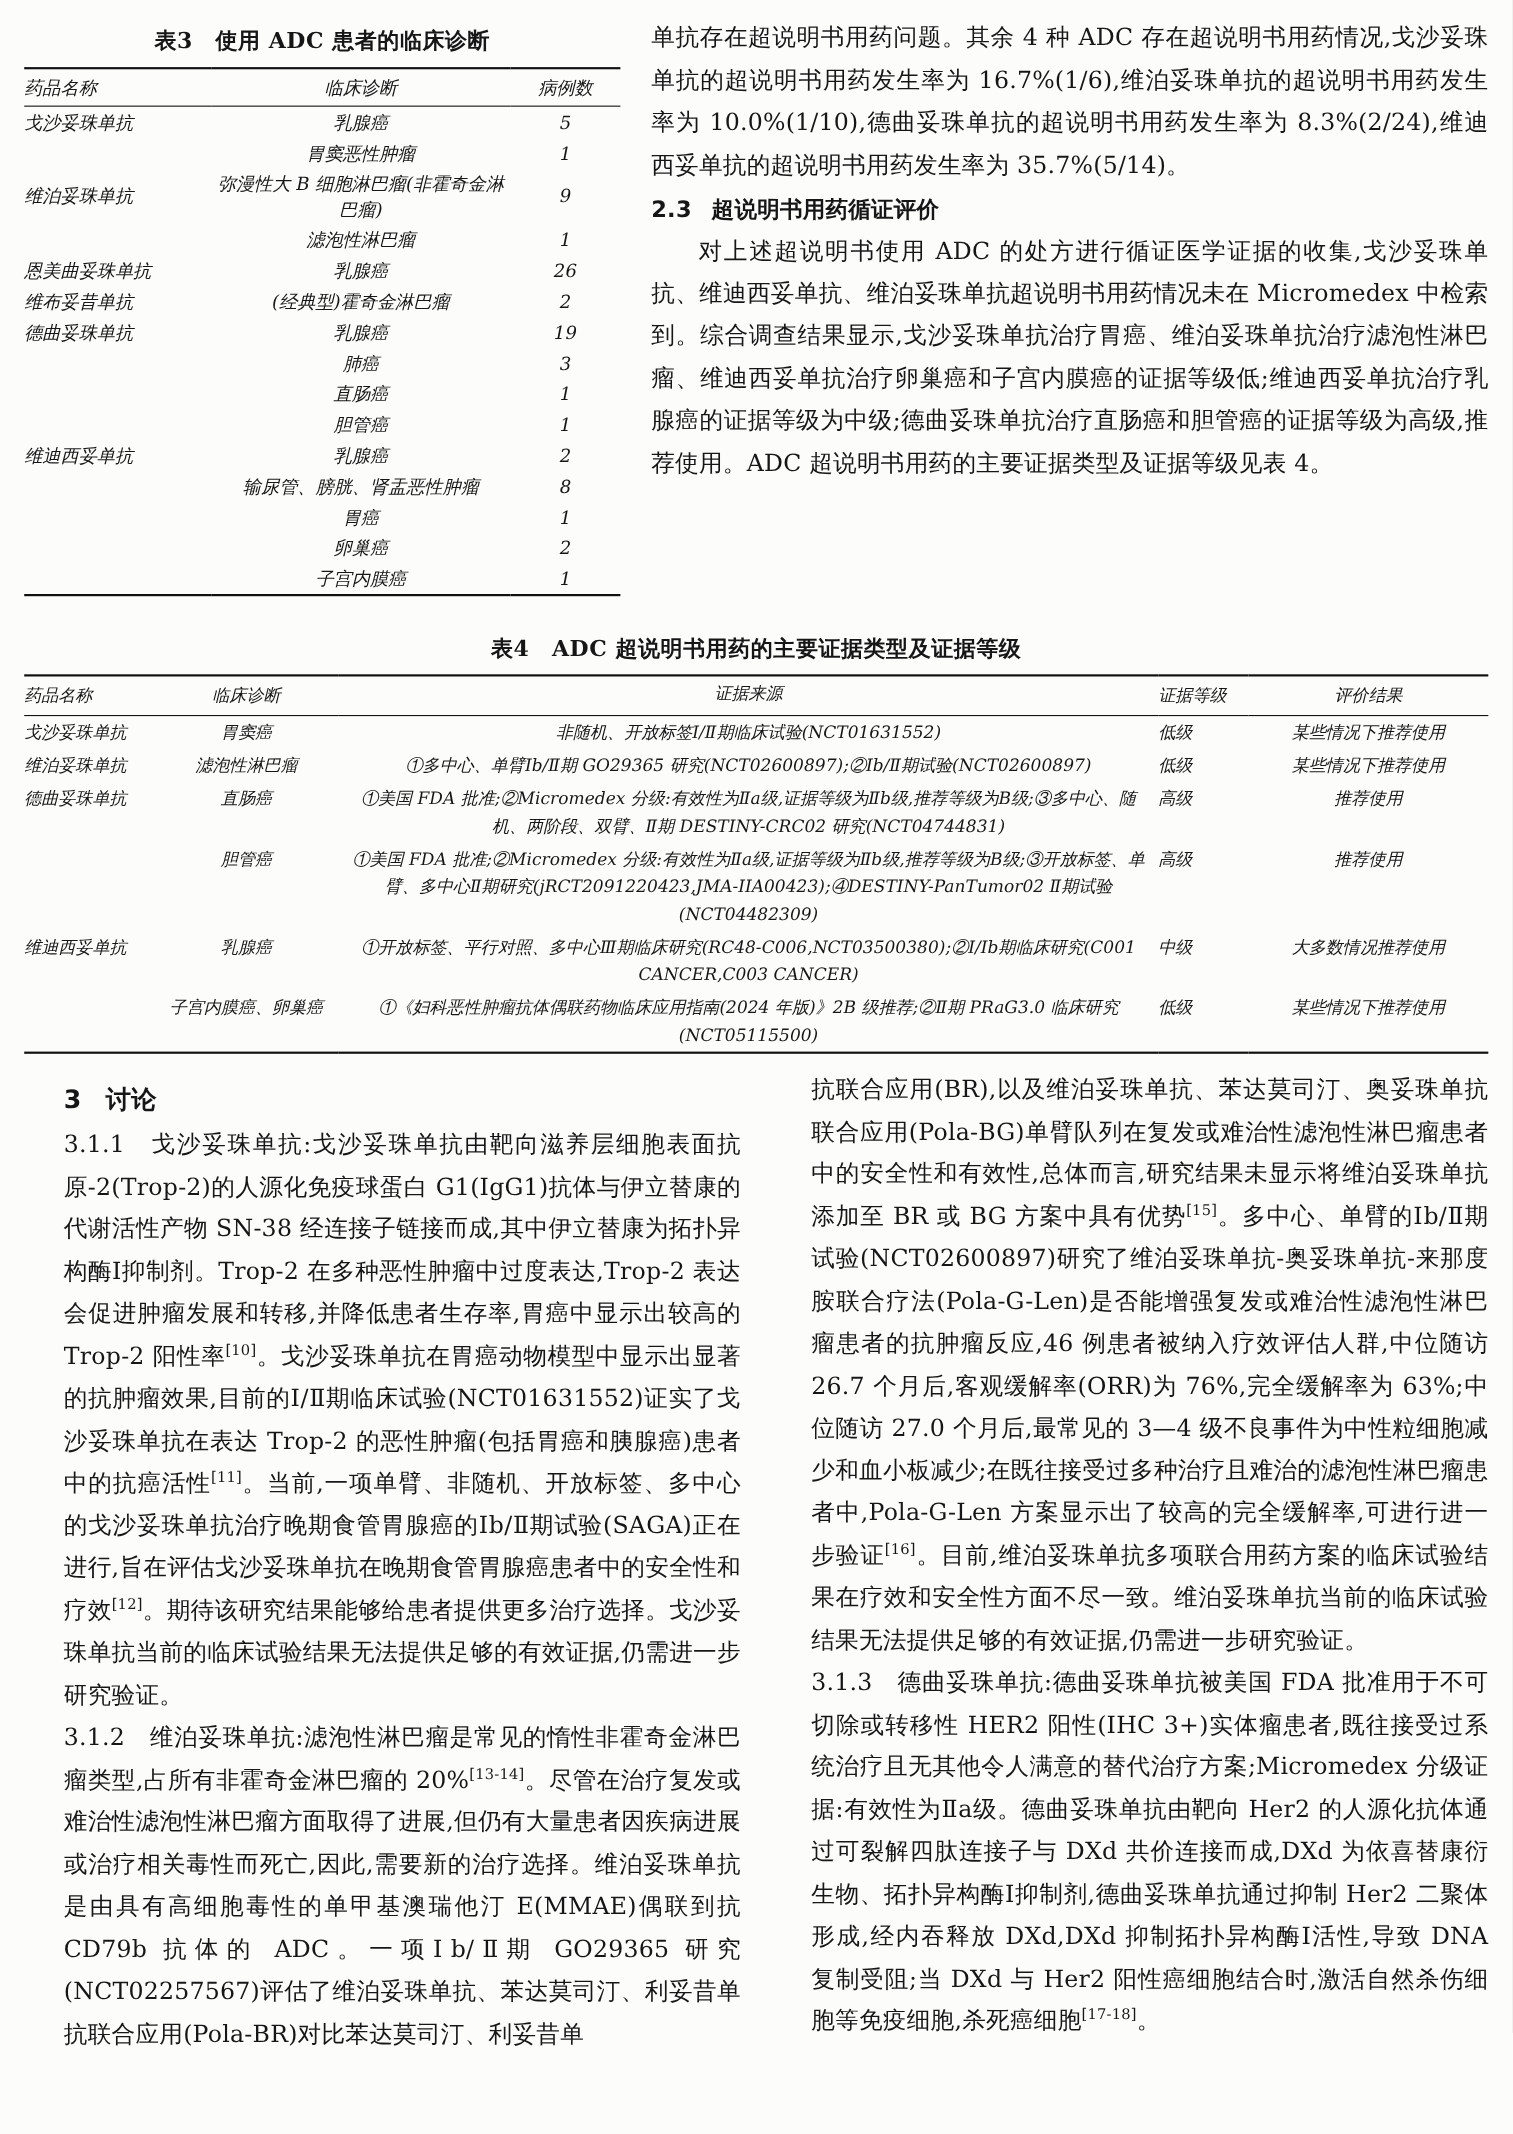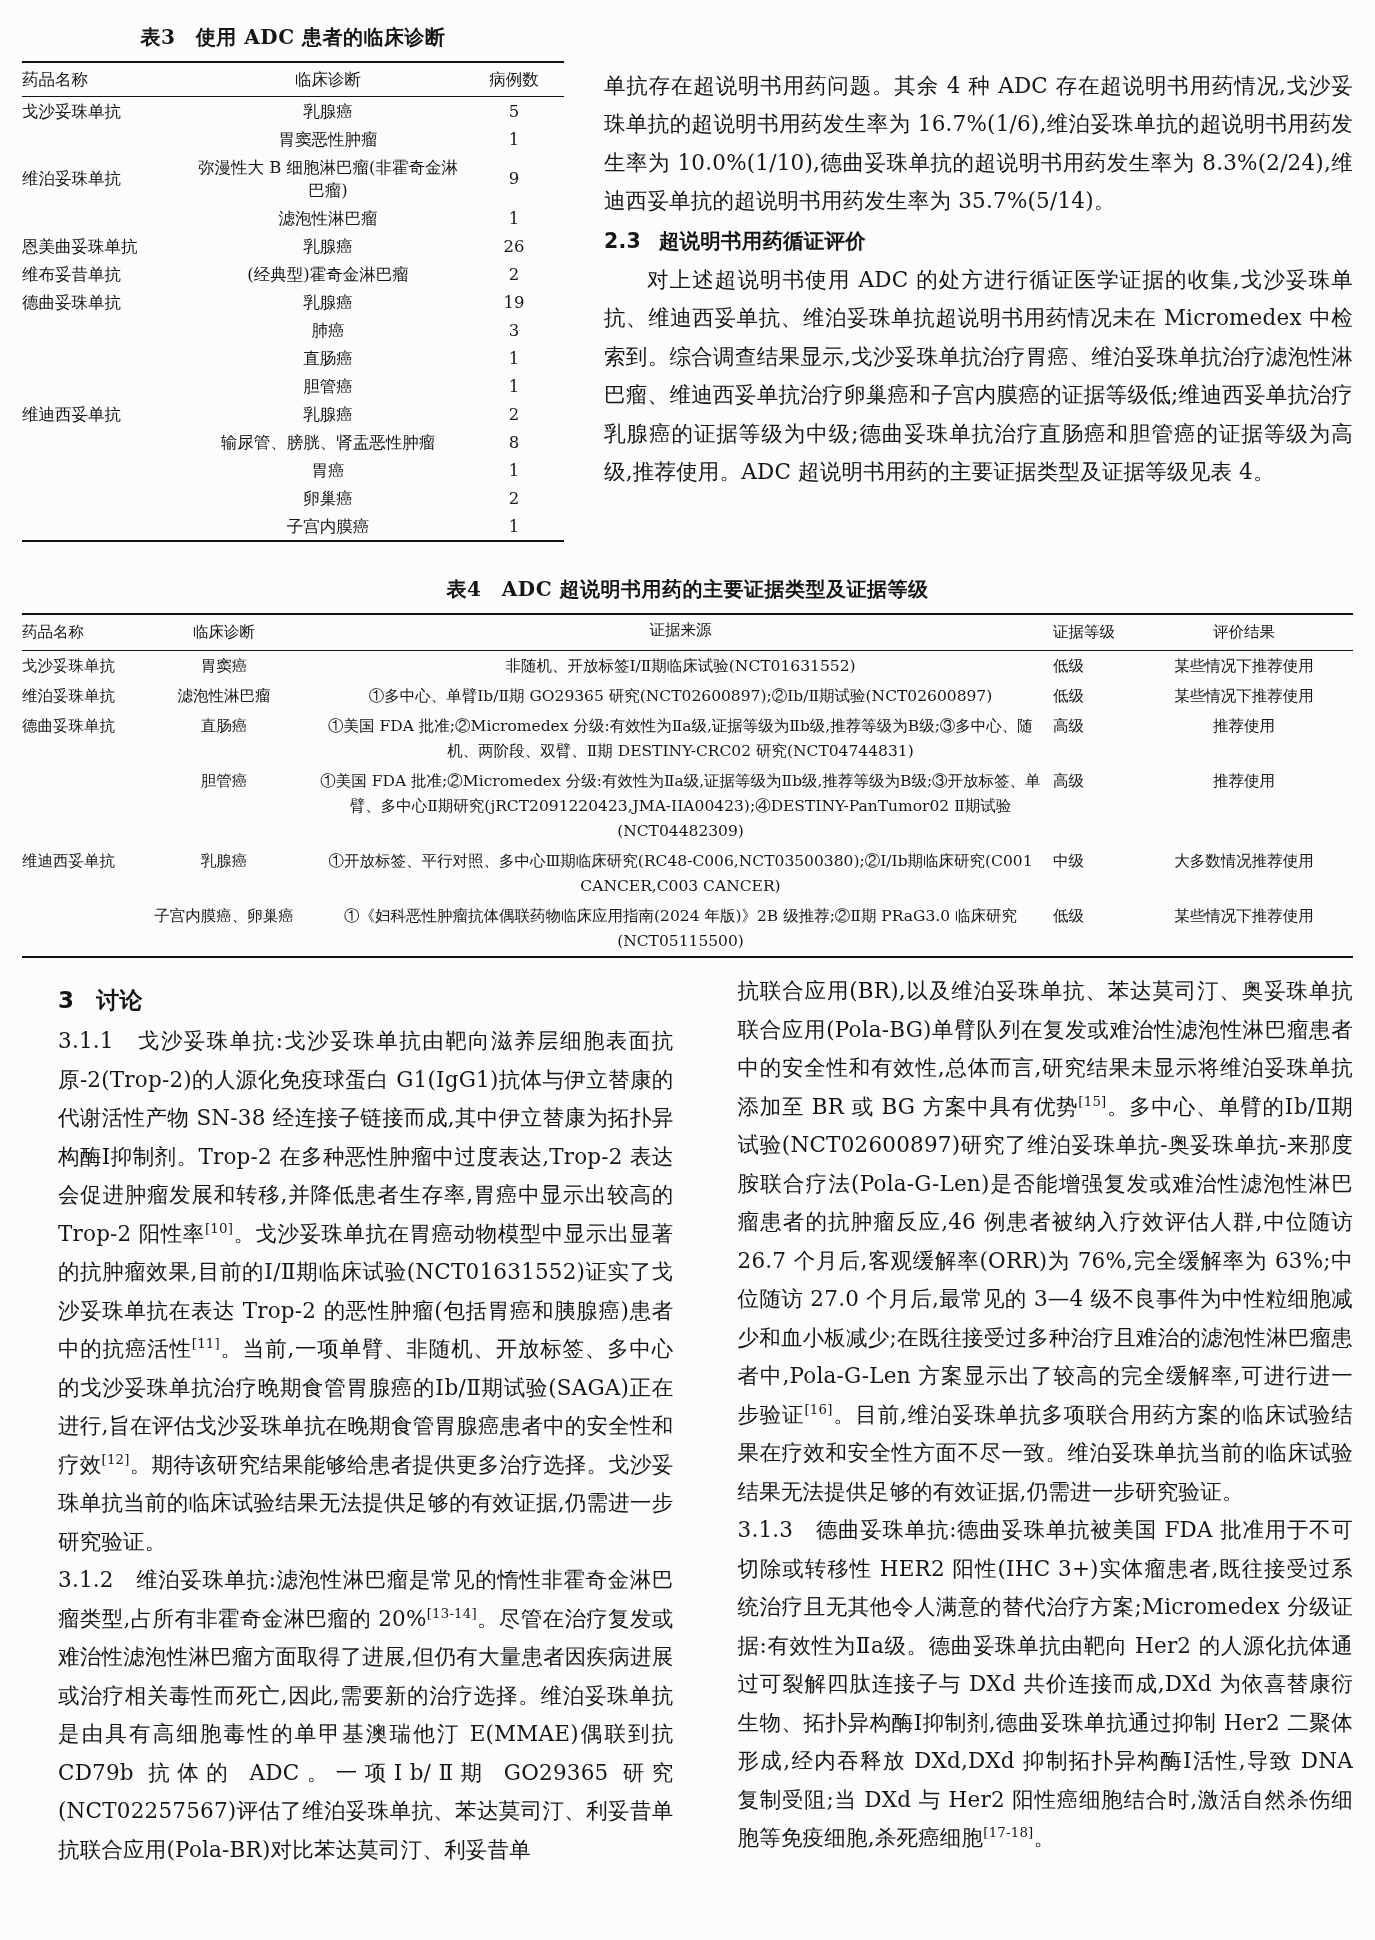--- a/index.html
+++ b/index.html
@@ -4,27 +4,27 @@
 <style>
   * { margin:0; padding:0; box-sizing:border-box; }
   html,body { background:#e8e8e6; }
   body { font-family:"DejaVu Serif","Liberation Serif",serif; color:#161616; }
   .page {
     position:relative; width:1375px; height:1940px; margin:0 auto;
     background:#fcfcfa; padding:16px 22px 0 22px; overflow:hidden;
   }
 
   
-  .top-section { display:flex; gap:40px; align-items:center; }
+  .top-section { display:flex; gap:28px; align-items:flex-start; }
   .col-left  { width:542px; flex:none; }
   .col-right { flex:1; min-width:0; }
 
   
   .tbl-title { text-align:center; font-weight:bold; font-size:20px; padding:8px 0 10px 0; letter-spacing:.5px; }
-  table.jtable { border-collapse:collapse; width:100%; border-top:2.5px solid #111; border-bottom:2.5px solid #111; }
+  table.jtable { border-collapse:collapse; width:100%; border-top:2.5px solid #111; border-bottom:2.5px solid #111;font-style:italic; }
   table.jtable thead td { border-bottom:1.5px solid #111; padding:5px 0; }
   .t3 { font-size:16.5px; }
   .t3 td { padding:2.5px 0; line-height:23px; }
   .t3 .c1 { width:170px; text-align:left; }
   .t3 .c2 { width:272px; text-align:center; }
   .t3 .c3 { width:100px; text-align:center; }
 
   .t4-wrap { margin-top:26px; }
   .t4 { font-size:15.5px; }
   .t4 td { padding:2.5px 0; line-height:25px; vertical-align:top; }

